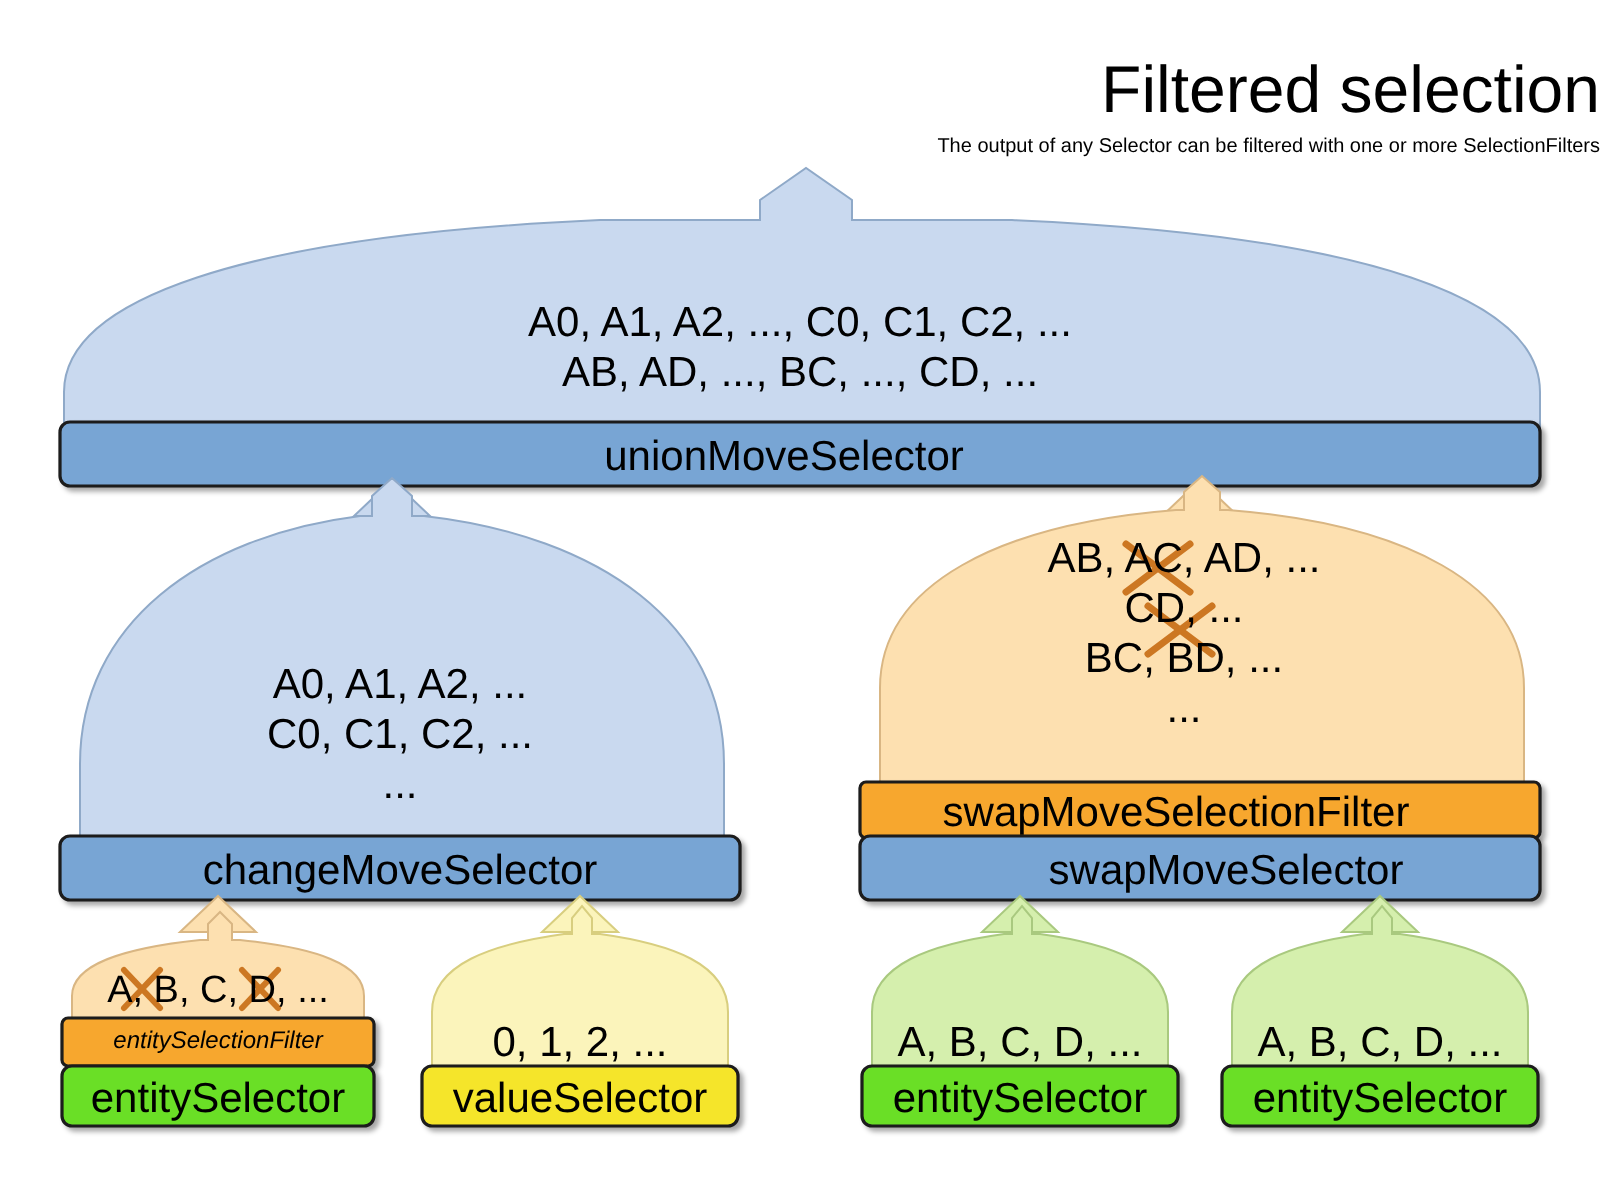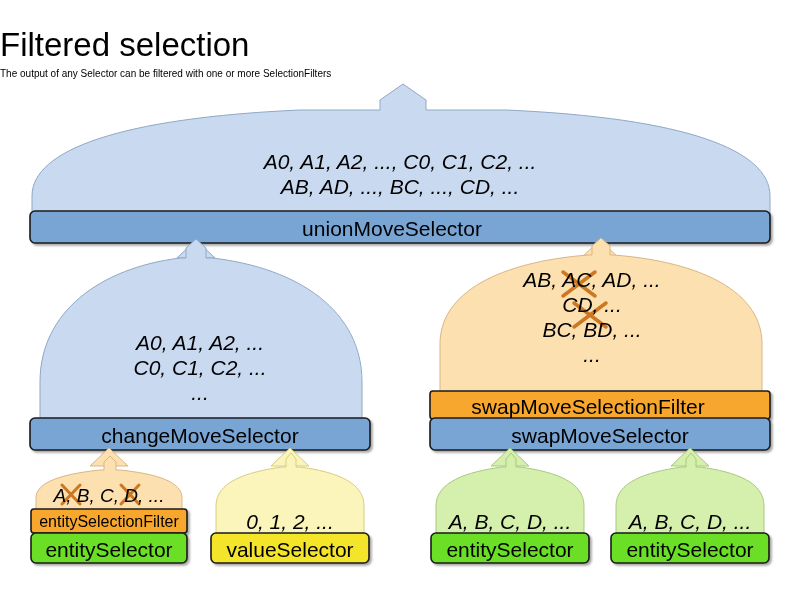--- a/index.html
+++ b/index.html
@@ -18,46 +18,46 @@
   #canvas {
     position: absolute;
     left: 0; top: 0;
     width: 800px;
     height: 600px;
   }
   .hdr {
     position: absolute;
     left: 0;
     width: 800px;
-    text-align: left;
+    text-align: right;
     white-space: nowrap;
   }
   #title {
     top: 26px;
     font-size: 33px;
     letter-spacing: 0px;
   }
   #subtitle {
     top: 68px;
     font-size: 10px;
   }
   .barlbl {
     position: absolute;
     white-space: nowrap;
     text-align: center;
     line-height: 1;
   }
   .bar-text-lg { font-size: 21px; }
-  .bar-text-sm { font-size: 16px; }
+  .bar-text-sm { font-size: 12px; font-style: italic; }
   .stack {
     position: absolute;
     text-align: center;
     white-space: nowrap;
   }
-  .stack div { line-height: 25px; font-size: 21px; font-style: italic; }
+  .stack div { line-height: 25px; font-size: 21px; }
   .stack.small div { line-height: 22px; font-size: 19px; }
 </style>
 </head>
 <body>
 
 <svg id="canvas" viewBox="0 0 800 600" xmlns="http://www.w3.org/2000/svg">
   <defs>
     <filter id="dropshadow" x="-20%" y="-20%" width="150%" height="150%">
       <feDropShadow dx="2" dy="2" stdDeviation="1.2" flood-color="#000000" flood-opacity="0.35"></feDropShadow>
     </filter>
@@ -214,21 +214,21 @@
 </div>
 <div class="barlbl bar-text-lg" style="left:30px; width:340px; top:425px;">changeMoveSelector</div>
 
 <div class="stack" style="left:422px; width:340px; top:267px;">
   <div>AB, AC, AD, ...</div>
   <div>CD, ...</div>
   <div>BC, BD, ...</div>
   <div>...</div>
 </div>
 <div class="barlbl bar-text-lg" style="left:430px; width:316px; top:396px;">swapMoveSelectionFilter</div>
-<div class="barlbl bar-text-lg" style="left:430px; width:340px; top:425px;">swapMoveSelector</div>
+<div class="barlbl bar-text-lg" style="left:430px; width:340px; top:425px;padding-left:13px;">swapMoveSelector</div>
 
 <div class="stack small" style="left:24px; width:170px; top:485px;">
   <div>A, B, C, D, ...</div>
 </div>
 <div class="barlbl bar-text-sm" style="left:31px; width:156px; top:514px;">entitySelectionFilter</div>
 <div class="barlbl bar-text-lg" style="left:31px; width:156px; top:539px;">entitySelector</div>
 
 <div class="stack" style="left:211px; width:158px; top:509px;">
   <div>0, 1, 2, ...</div>
 </div>

